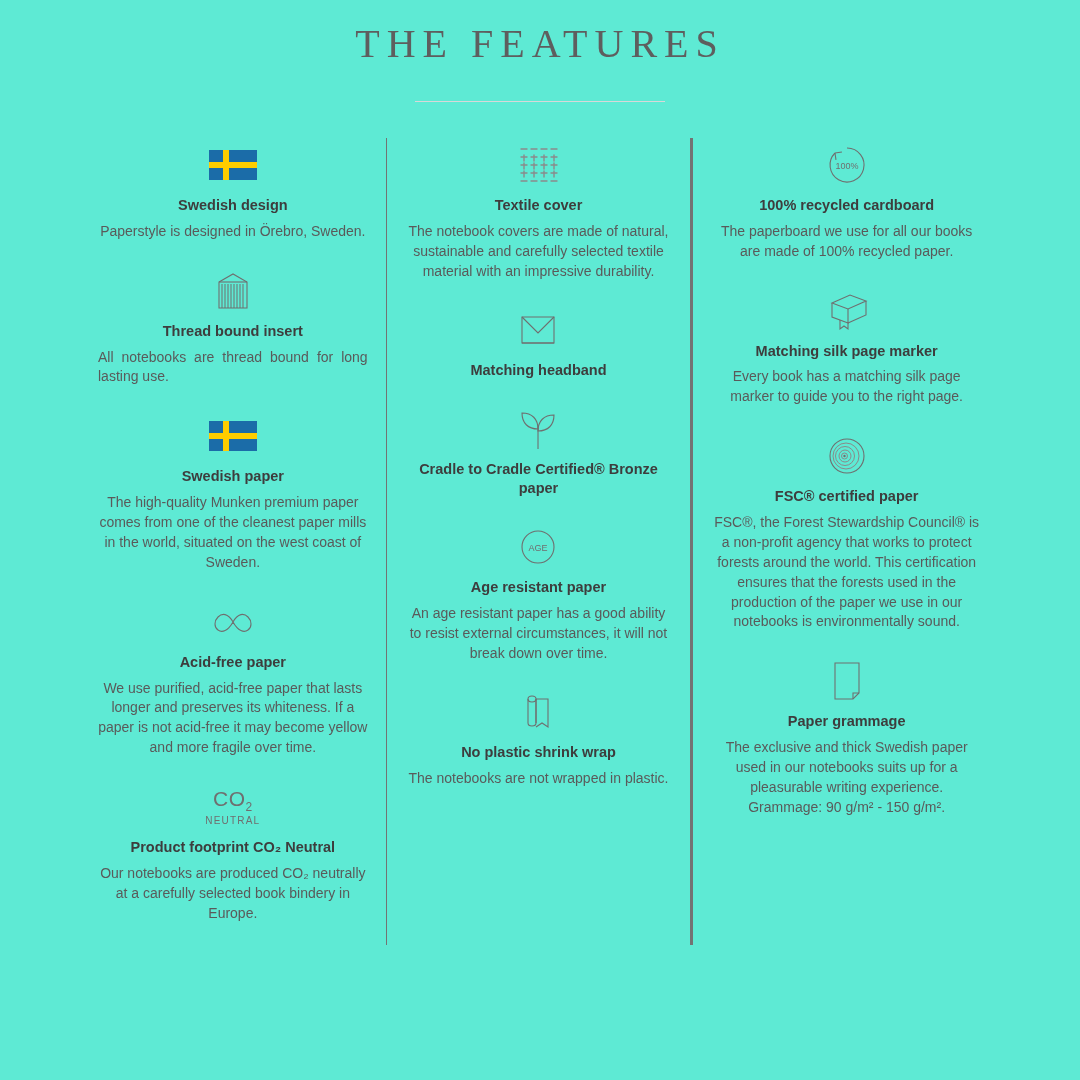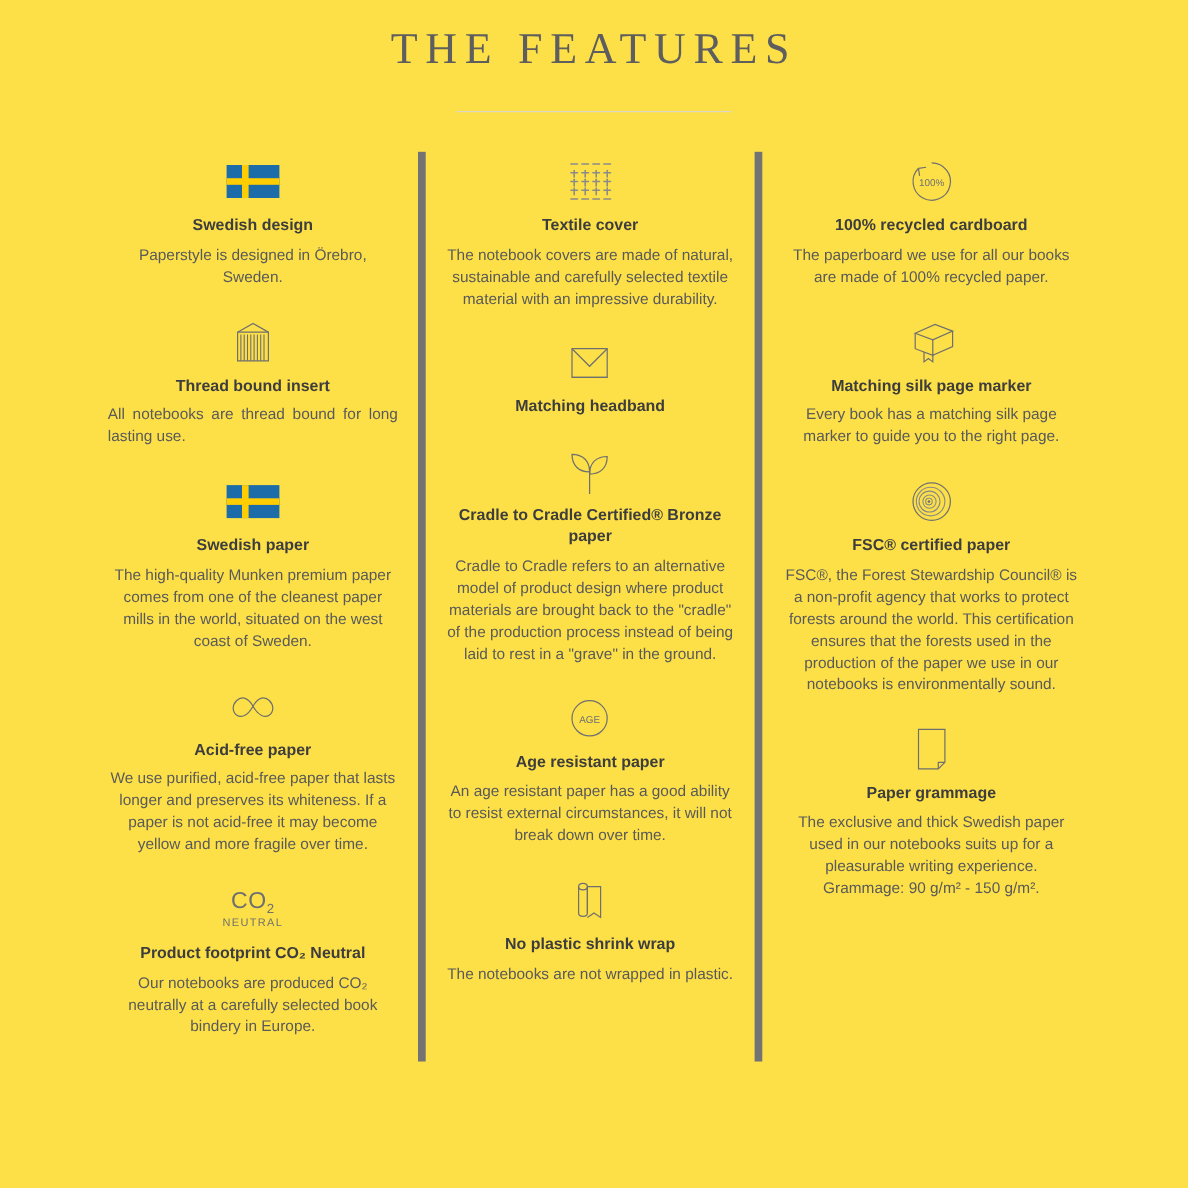--- a/index.html
+++ b/index.html
@@ -9,21 +9,21 @@
     width: 1080px;
     height: 1080px;
     background: #ffffff;
     font-family: "Liberation Sans", sans-serif;
   }
   #page {
     position: relative;
     width: 1080px;
     height: 1080px;
     overflow: hidden;
-    background: #fde047;
+    background: #5eead4;
   }
   #title {
     text-align: center;
     font-family: "Liberation Serif", serif;
     font-size: 40px;
     letter-spacing: 7px;
     color: #5e5e5e;
     padding-top: 20px;
     font-weight: normal;
     margin: 0;
@@ -38,22 +38,22 @@
     display: grid;
     grid-template-columns: 1fr 1fr 1fr;
     width: 920px;
     margin: 36px auto 0 auto;
     column-gap: 0;
   }
   .col {
     padding: 0 18px;
     position: relative;
   }
-  .col.c1 { border-right: 7px solid #737373; }
-  .col.c2 { border-right: 7px solid #737373; }
+  .col.c1 { border-right: 1px solid #737373; }
+  .col.c2 { border-right: 3px solid #737373; }
 
   .feature {
     margin-bottom: 22px;
   }
   .icon-wrap {
     height: 54px;
     display: flex;
     align-items: center;
     justify-content: center;
     margin-bottom: 4px;
@@ -245,21 +245,20 @@
 
       <div class="feature">
         <div class="icon-wrap">
           <svg width="52" height="48" viewBox="0 0 52 48">
             <path class="ln" d="M26 44 L26 20"></path>
             <path class="ln" d="M26 24 C16 24 10 18 10 8 C20 8 26 14 26 24 Z"></path>
             <path class="ln" d="M26 26 C36 26 42 20 42 10 C32 10 26 16 26 26 Z"></path>
           </svg>
         </div>
         <div class="feat-title">Cradle to Cradle Certified® Bronze paper</div>
-        <div class="feat-body">Cradle to Cradle refers to an alternative model of product design where product materials are brought back to the "cradle" of the production process instead of being laid to rest in a "grave" in the ground.</div>
       </div>
 
       <div class="feature">
         <div class="icon-wrap">
           <svg width="46" height="46" viewBox="0 0 46 46">
             <circle class="ln" cx="23" cy="23" r="16"></circle>
             <text class="txt-ico" x="23" y="27" text-anchor="middle" font-size="11">AGE</text>
           </svg>
         </div>
         <div class="feat-title">Age resistant paper</div>

